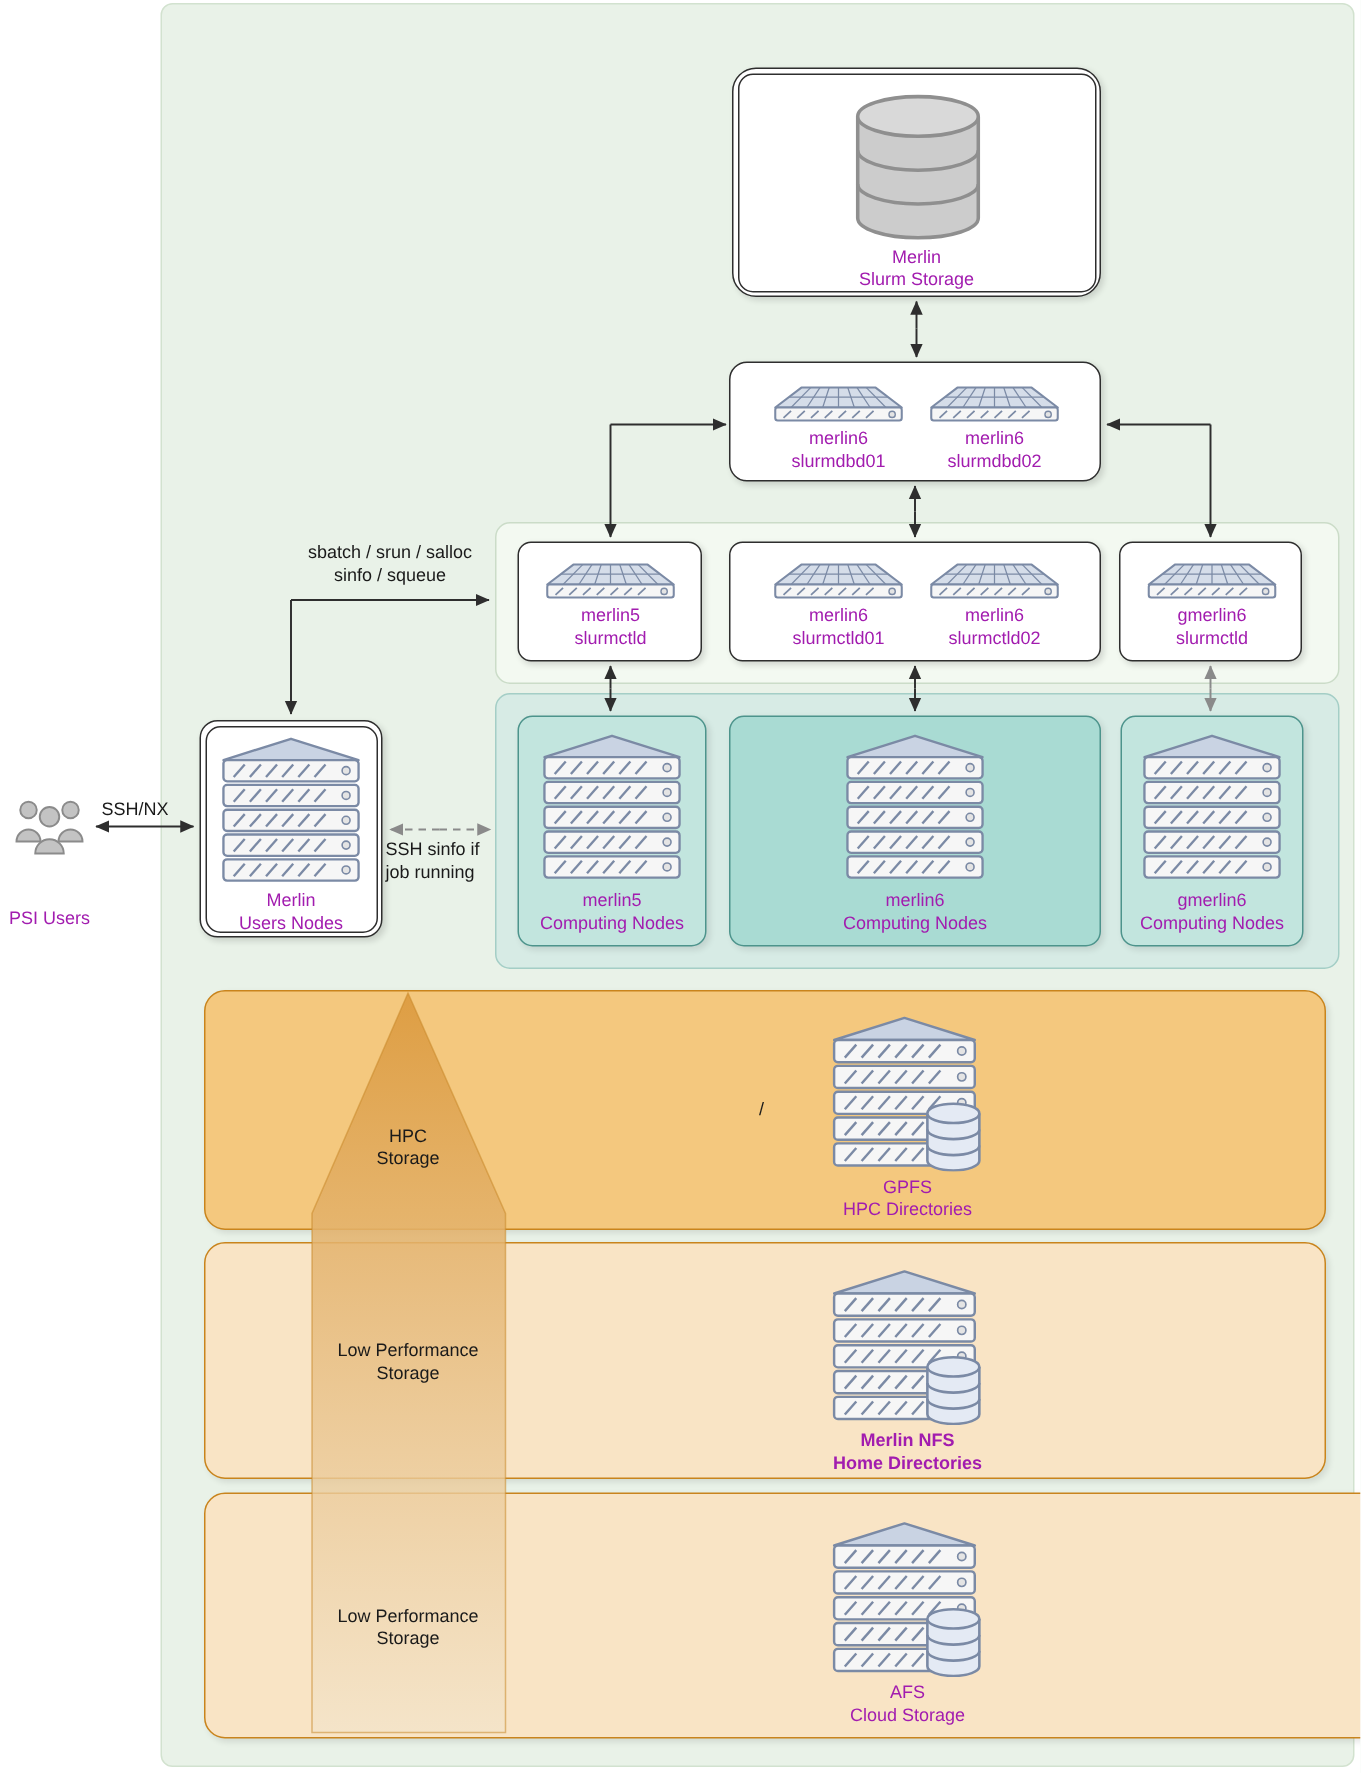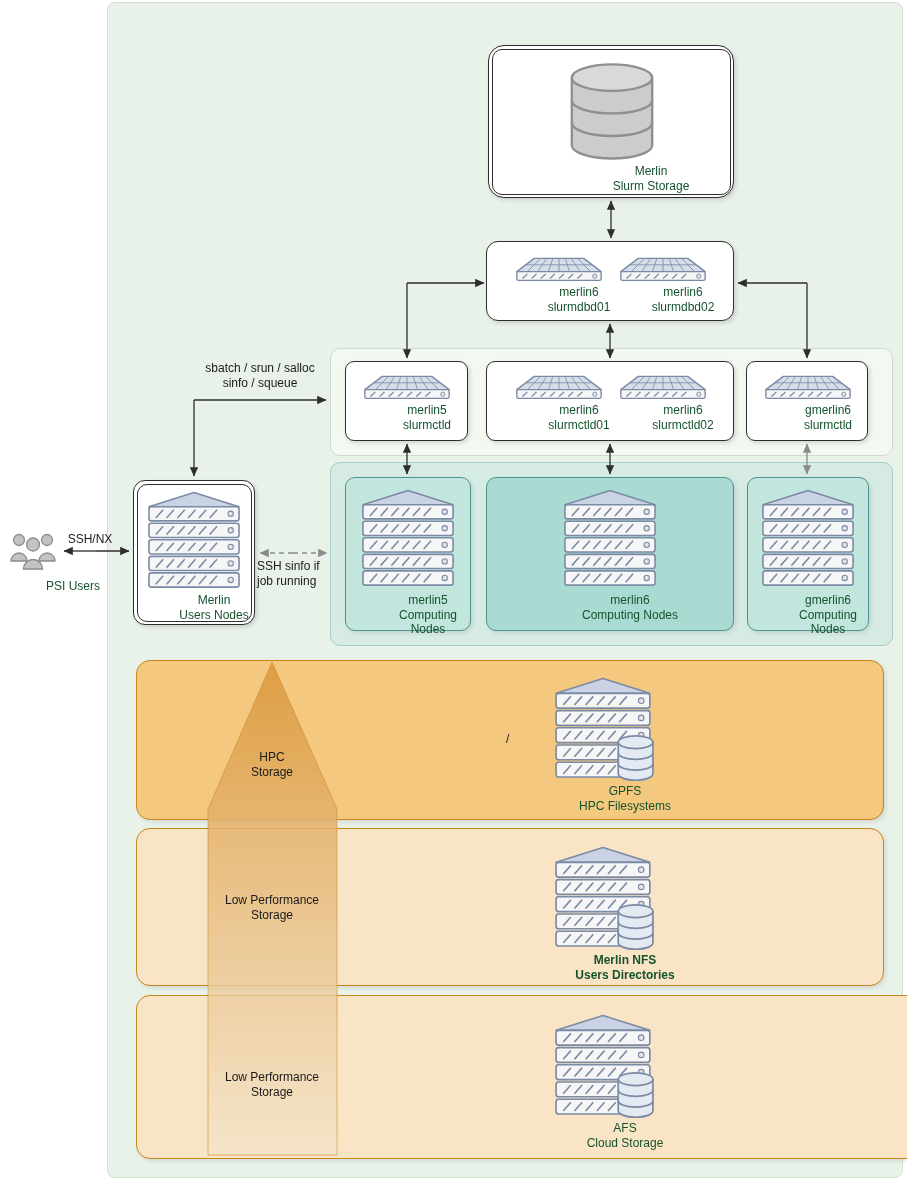--- a/index.html
+++ b/index.html
@@ -7,21 +7,21 @@
   .canvas { position:relative; width:907px; height:1182px; background:#ffffff; overflow:hidden; }
   .abs { position:absolute; }
   .flexcol { display:flex; flex-direction:column; align-items:center; }
   .panel-green { background:#e9f2e8; border:1px solid #d2e2cf; border-radius:8px; }
   .subpanel-ctld { background:#f3f9f1; border:1px solid #cbdcc8; border-radius:10px; }
   .subpanel-comp { background:#d7ebe5; border:1px solid #a4cec6; border-radius:10px; }
   .node { background:#ffffff; border:1.4px solid #2e2e2e; border-radius:12px; box-shadow:2px 2px 4px rgba(0,0,0,.14); }
   .dbl::after { content:""; position:absolute; inset:2.5px; border:1.2px solid #2e2e2e; border-radius:10px; pointer-events:none; }
   .comp-box { border:1.6px solid #4d948c; border-radius:10px; box-shadow:2px 2px 4px rgba(0,0,0,.10); }
   .storage-box { border:1.6px solid #c9841c; border-radius:14px; box-shadow:2px 2px 4px rgba(0,0,0,.10); }
-  .lbl { color:#14532d; font-size:12px; line-height:14.5px; text-align:center;margin-left:40px; }
+  .lbl { color:#a21caf; font-size:12px; line-height:14.5px; text-align:center; }
   .tlbl { color:#1a1a1a; font-size:12px; line-height:15px; text-align:center; z-index:6; }
   .iconbox svg { width:100%; height:100%; display:block; }
   .overlay { left:0; top:0; z-index:5; pointer-events:none; }
 </style>
 </head>
 <body>
 
 <div class="canvas">
 
   <div class="abs panel-green" style="left:107px;top:2px;width:796px;height:1176px;"></div>
@@ -444,21 +444,21 @@
   <div class="abs iconbox" style="left:6px;top:527px;width:54px;height:44px;">
       <svg viewBox="0 0 54 42" preserveAspectRatio="xMidYMid meet">
         <circle cx="13" cy="12" r="5.5" fill="#c3c3c3" stroke="#8b8b8b" stroke-width="1.3"></circle>
         <path d="M5,33 a8,8 0 0 1 16,0 z" fill="#c3c3c3" stroke="#8b8b8b" stroke-width="1.3"></path>
         <circle cx="41" cy="12" r="5.5" fill="#c3c3c3" stroke="#8b8b8b" stroke-width="1.3"></circle>
         <path d="M33,33 a8,8 0 0 1 16,0 z" fill="#c3c3c3" stroke="#8b8b8b" stroke-width="1.3"></path>
         <circle cx="27" cy="16.5" r="6.5" fill="#c3c3c3" stroke="#8b8b8b" stroke-width="1.3"></circle>
         <path d="M17.5,41 a9.5,9.5 0 0 1 19,0 z" fill="#c3c3c3" stroke="#8b8b8b" stroke-width="1.3"></path>
       </svg>
     </div>
-  <div class="abs lbl" style="left:0;top:579px;width:66px;">
+  <div class="abs lbl" style="left:0;top:605px;width:66px;">
     <div>PSI Users</div>
   </div>
 
   <div class="abs storage-box" style="left:136px;top:660px;width:748px;height:160px;background:#f4c87e;">
     <div class="abs" style="left:369px;top:71px;font-size:12px;color:#1a1a1a;">/</div>
     <div class="abs flexcol" style="left:415px;top:14px;width:106px;">
       <div class="iconbox" style="width:104px;height:106px;">
           <svg viewBox="0 0 100 104" preserveAspectRatio="xMidYMid meet">
             <polygon points="2,18 48,3.5 94,18" fill="#c9d3e3" stroke="#7b8aa5" stroke-width="1.6" stroke-linejoin="round"></polygon>
             <rect x="2" y="18" width="92" height="14.5" rx="2.5" fill="#f6f6f6" stroke="#7b8aa5" stroke-width="1.6"></rect>
@@ -502,21 +502,21 @@
             <line x1="64" y1="97.1" x2="71.5" y2="88.6" stroke="#7b8aa5" stroke-width="1.6"></line>
             <circle cx="85.5" cy="92.8" r="2.7" fill="#e4e4e4" stroke="#7b8aa5" stroke-width="1.1"></circle>
             <path d="M63,66 v31 a17,6.3 0 0 0 34,0 v-31" fill="#e4eaf4" stroke="#7b8aa5" stroke-width="1.7"></path>
             <path d="M63,76.5 a17,6.3 0 0 0 34,0" fill="none" stroke="#7b8aa5" stroke-width="1.7"></path>
             <path d="M63,87 a17,6.3 0 0 0 34,0" fill="none" stroke="#7b8aa5" stroke-width="1.7"></path>
             <ellipse cx="80" cy="66" rx="17" ry="6.3" fill="#e4eaf4" stroke="#7b8aa5" stroke-width="1.7"></ellipse>
           </svg>
         </div>
       <div class="lbl" style="margin-top:3px;white-space:nowrap;">
         <div>GPFS</div>
-        <div>HPC Filesystems</div>
+        <div>HPC Directories</div>
       </div>
     </div>
   </div>
 
   <div class="abs storage-box" style="left:136px;top:828px;width:748px;height:158px;background:#f9e4c5;font-weight:bold;">
     <div class="abs flexcol" style="left:415px;top:15px;width:106px;">
       <div class="iconbox" style="width:104px;height:106px;">
           <svg viewBox="0 0 100 104" preserveAspectRatio="xMidYMid meet">
             <polygon points="2,18 48,3.5 94,18" fill="#c9d3e3" stroke="#7b8aa5" stroke-width="1.6" stroke-linejoin="round"></polygon>
             <rect x="2" y="18" width="92" height="14.5" rx="2.5" fill="#f6f6f6" stroke="#7b8aa5" stroke-width="1.6"></rect>
@@ -560,21 +560,21 @@
             <line x1="64" y1="97.1" x2="71.5" y2="88.6" stroke="#7b8aa5" stroke-width="1.6"></line>
             <circle cx="85.5" cy="92.8" r="2.7" fill="#e4e4e4" stroke="#7b8aa5" stroke-width="1.1"></circle>
             <path d="M63,66 v31 a17,6.3 0 0 0 34,0 v-31" fill="#e4eaf4" stroke="#7b8aa5" stroke-width="1.7"></path>
             <path d="M63,76.5 a17,6.3 0 0 0 34,0" fill="none" stroke="#7b8aa5" stroke-width="1.7"></path>
             <path d="M63,87 a17,6.3 0 0 0 34,0" fill="none" stroke="#7b8aa5" stroke-width="1.7"></path>
             <ellipse cx="80" cy="66" rx="17" ry="6.3" fill="#e4eaf4" stroke="#7b8aa5" stroke-width="1.7"></ellipse>
           </svg>
         </div>
       <div class="lbl" style="margin-top:3px;white-space:nowrap;">
         <div>Merlin NFS</div>
-        <div>Users Directories</div>
+        <div>Home Directories</div>
       </div>
     </div>
   </div>
 
   <div class="abs storage-box" style="left:136px;top:995px;width:848px;height:164px;background:#f9e4c5;">
     <div class="abs flexcol" style="left:415px;top:16px;width:106px;">
       <div class="iconbox" style="width:104px;height:106px;">
           <svg viewBox="0 0 100 104" preserveAspectRatio="xMidYMid meet">
             <polygon points="2,18 48,3.5 94,18" fill="#c9d3e3" stroke="#7b8aa5" stroke-width="1.6" stroke-linejoin="round"></polygon>
             <rect x="2" y="18" width="92" height="14.5" rx="2.5" fill="#f6f6f6" stroke="#7b8aa5" stroke-width="1.6"></rect>

